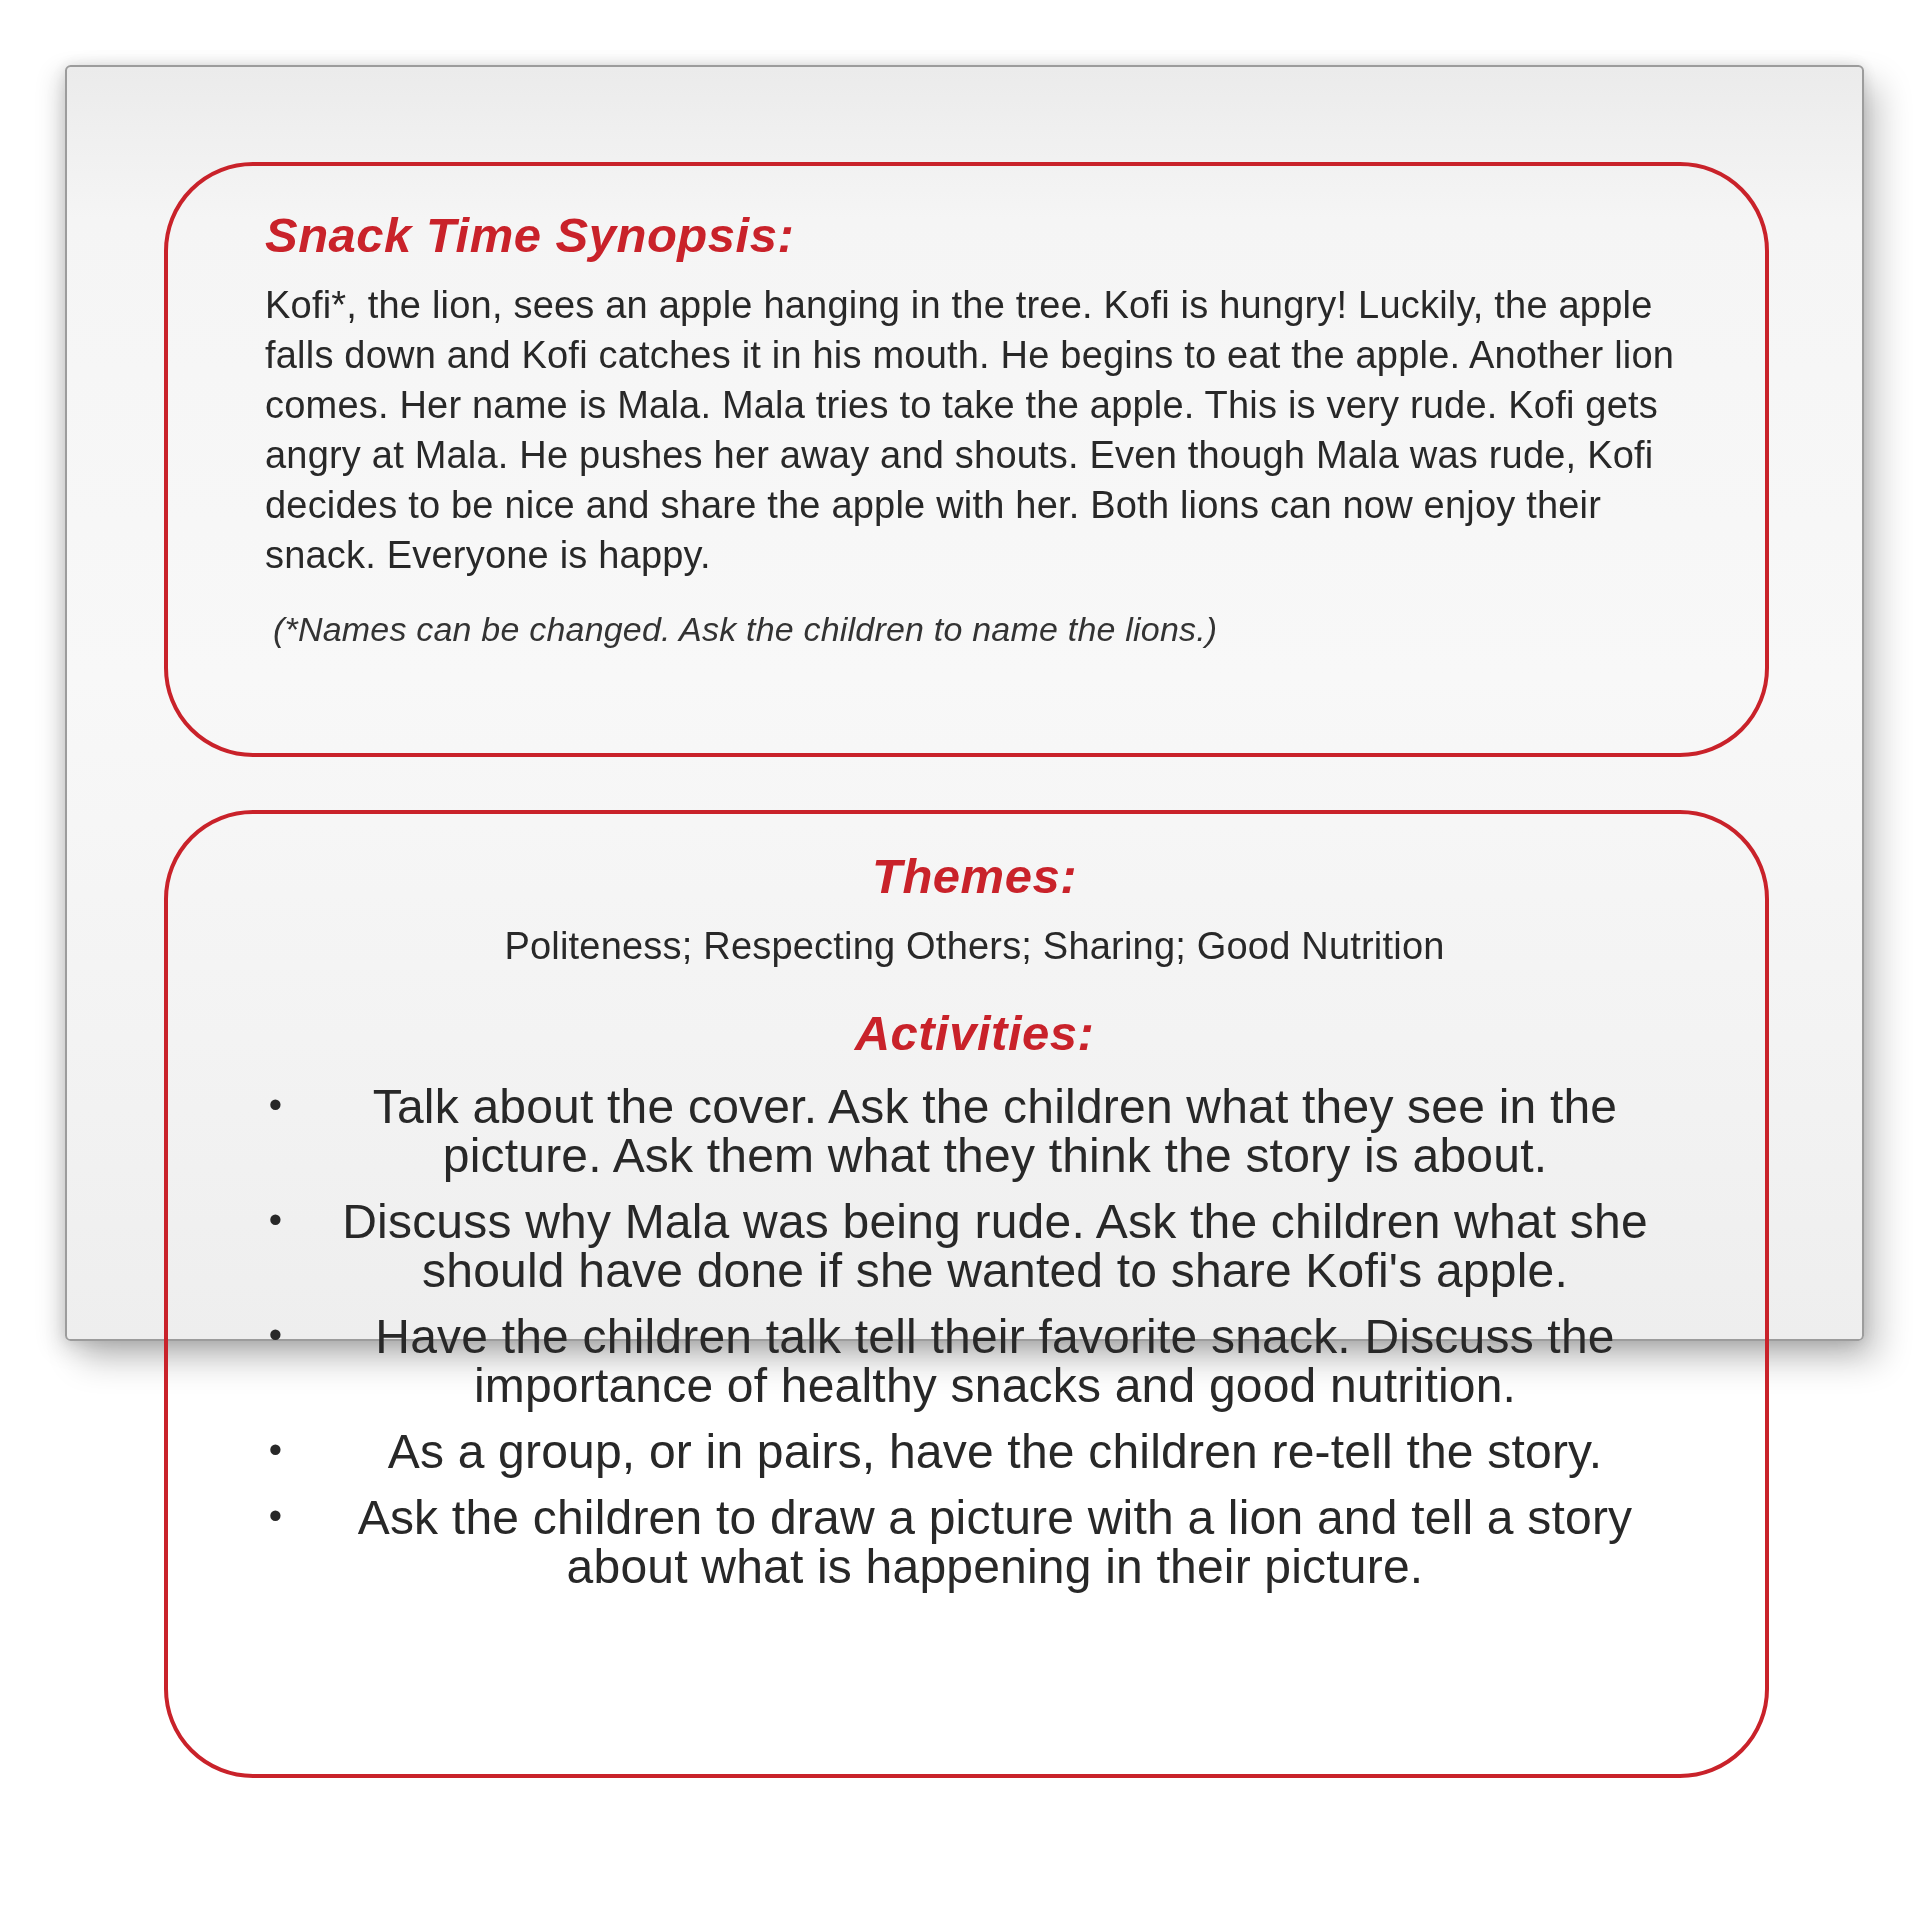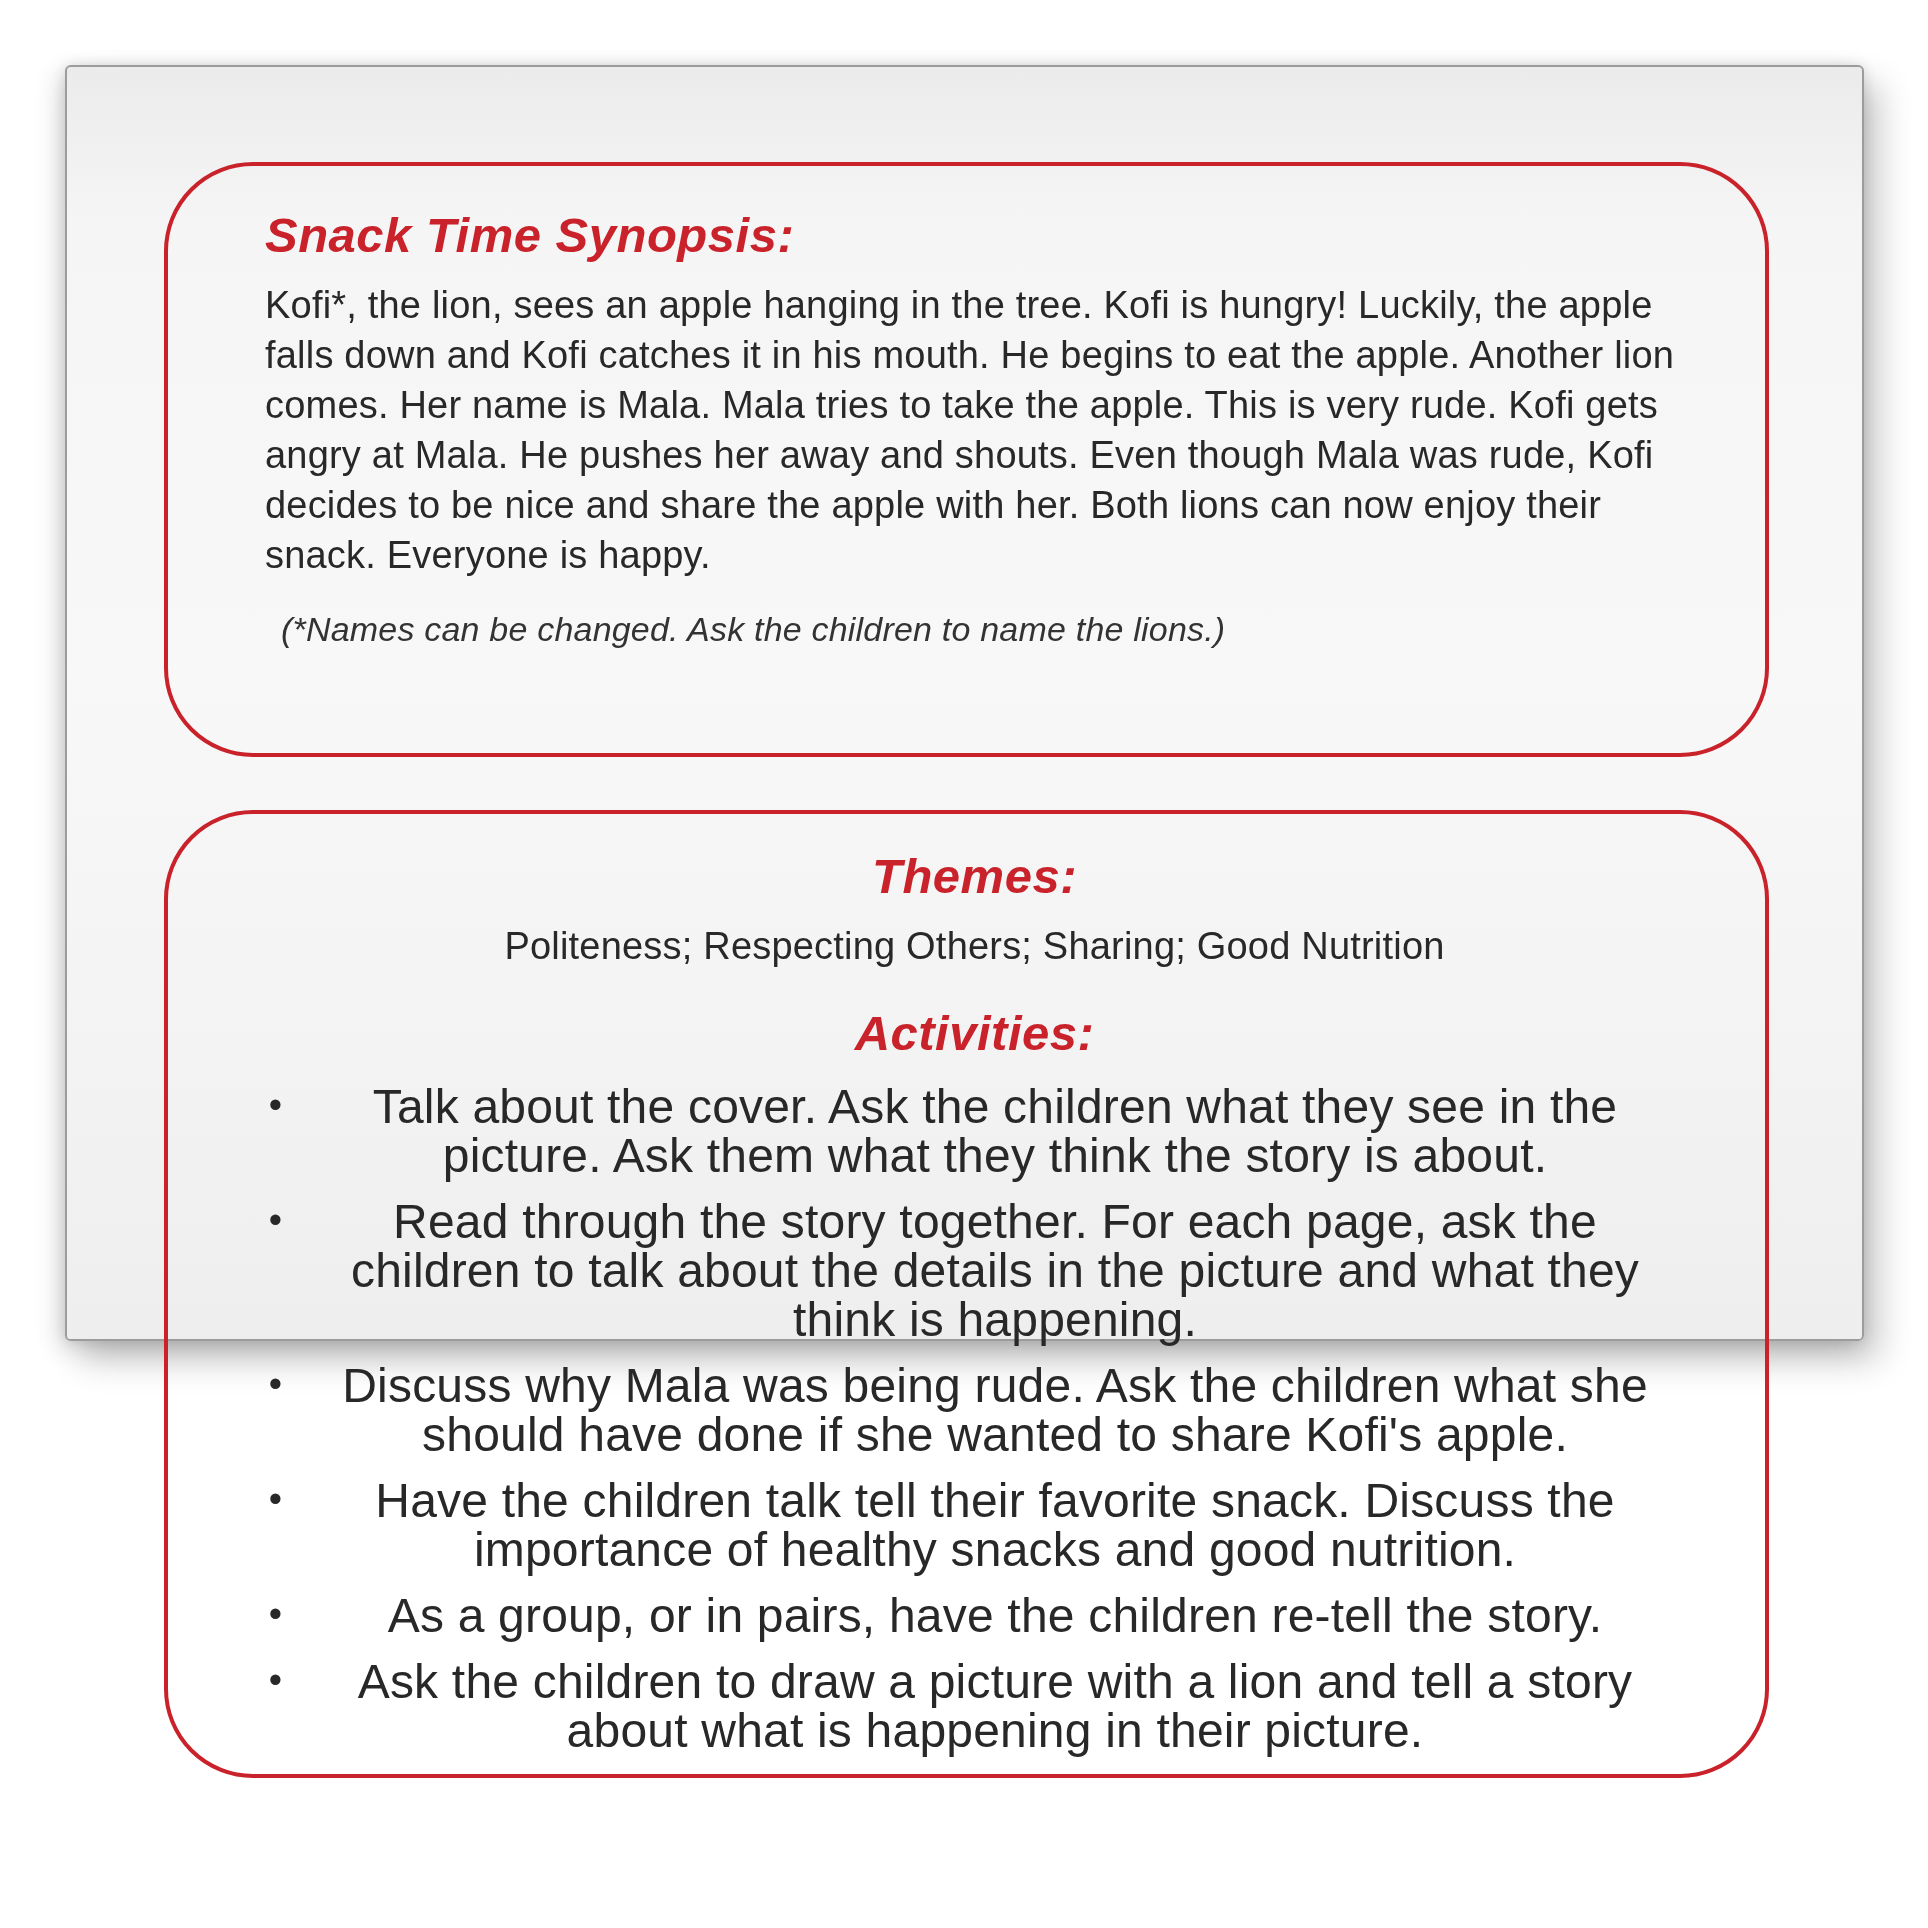--- a/index.html
+++ b/index.html
@@ -62,21 +62,21 @@
     letter-spacing: 0.5px;
   }
   p.body-text {
     margin: 0;
     font-size: 38px;
     line-height: 50px;
     color: #282828;
     letter-spacing: 0.2px;
   }
   p.note-text {
-    margin: 28px 0 0 16px;
+    margin: 28px 0 0 8px;
     font-style: italic;
     font-size: 34px;
     line-height: 43px;
     color: #333333;
     letter-spacing: 0.2px;
   }
   p.themes-line {
     margin: 0 0 34px 0;
   }
   h2.activities-head {
@@ -116,21 +116,20 @@
       <p class="body-text">Kofi*, the lion, sees an apple hanging in the tree. Kofi is hungry! Luckily, the apple falls down and Kofi catches it in his mouth. He begins to eat the apple. Another lion comes. Her name is Mala. Mala tries to take the apple. This is very rude. Kofi gets angry at Mala. He pushes her away and shouts. Even though Mala was rude, Kofi decides to be nice and share the apple with her. Both lions can now enjoy their snack. Everyone is happy.</p>
       <p class="note-text">(*Names can be changed. Ask the children to name the lions.)</p>
     </section>
 
     <section class="rbox themes">
       <h2 class="red-head">Themes:</h2>
       <p class="body-text themes-line">Politeness; Respecting Others; Sharing; Good Nutrition</p>
       <h2 class="red-head activities-head">Activities:</h2>
       <ul class="activities">
         <li>Talk about the cover. Ask the children what they see in the picture. Ask them what they think the story is about.</li>
-        <li>Read through the story together. For each page, ask the children to talk about the details in the picture and what they think is happening.</li>
         <li>Discuss why Mala was being rude. Ask the children what she should have done if she wanted to share Kofi's apple.</li>
         <li>Have the children talk tell their favorite snack. Discuss the importance of healthy snacks and good nutrition.</li>
         <li>As a group, or in pairs, have the children re-tell the story.</li>
         <li>Ask the children to draw a picture with a lion and tell a story about what is happening in their picture.</li>
       </ul>
     </section>
 
   </div>
 </div>
 

